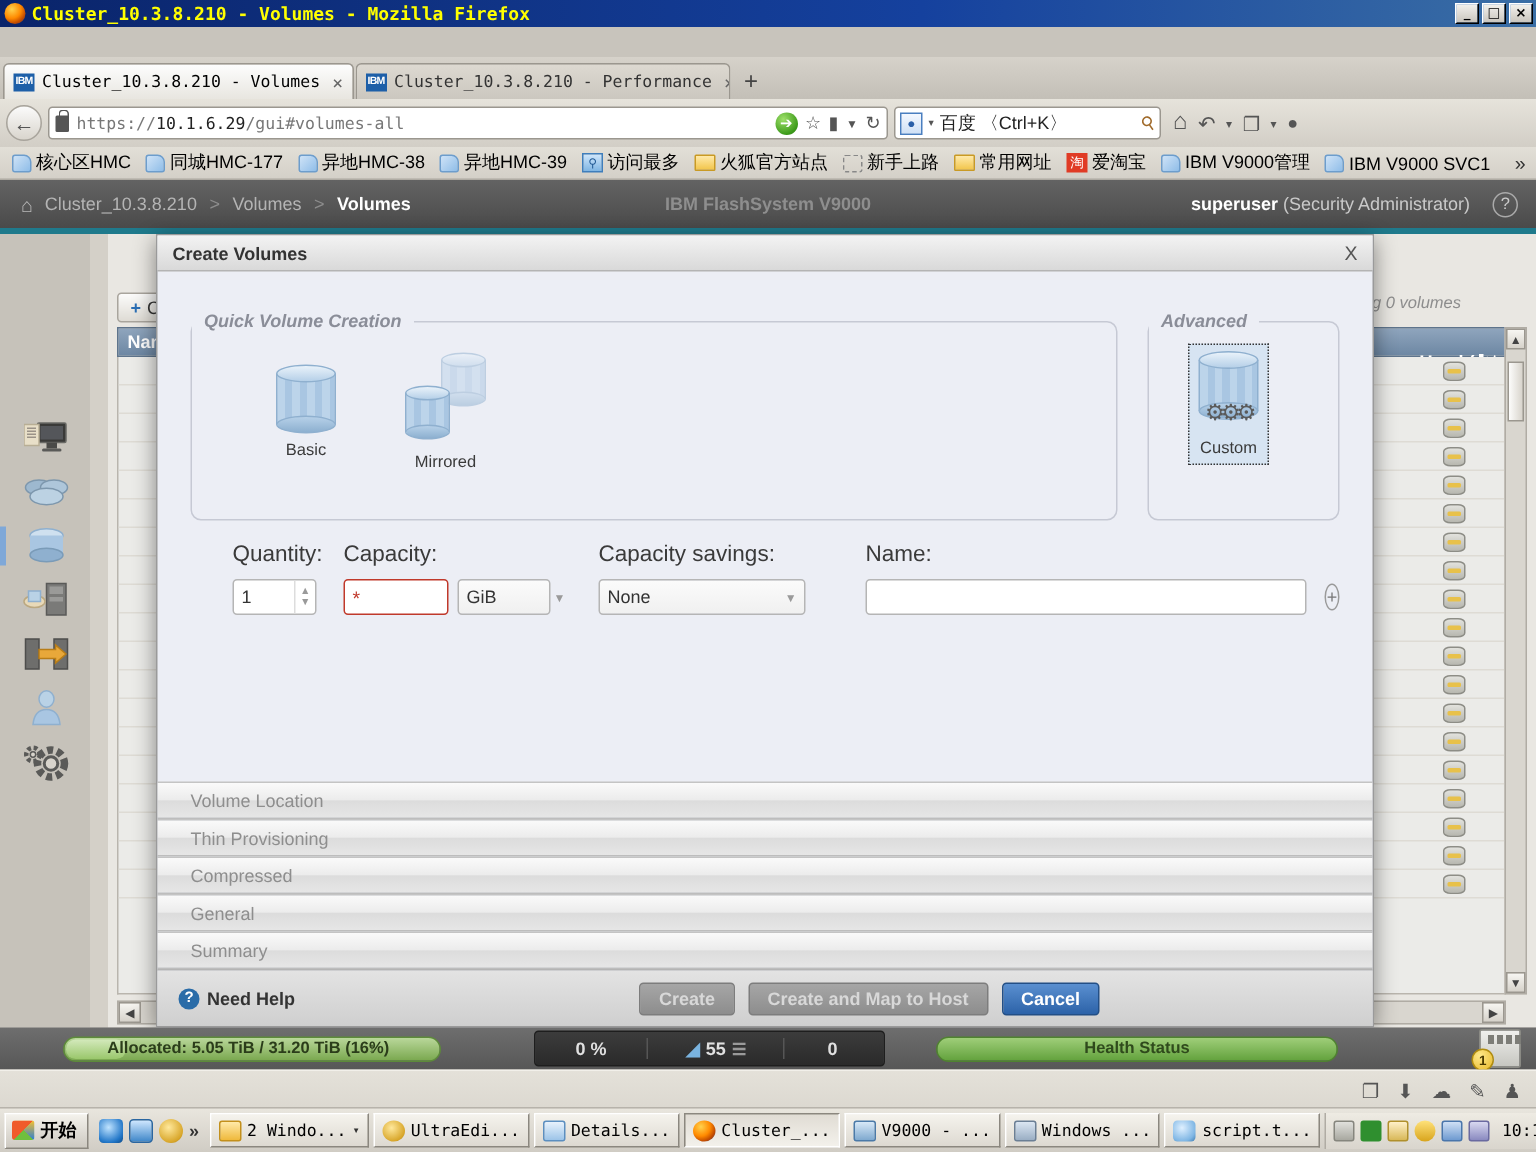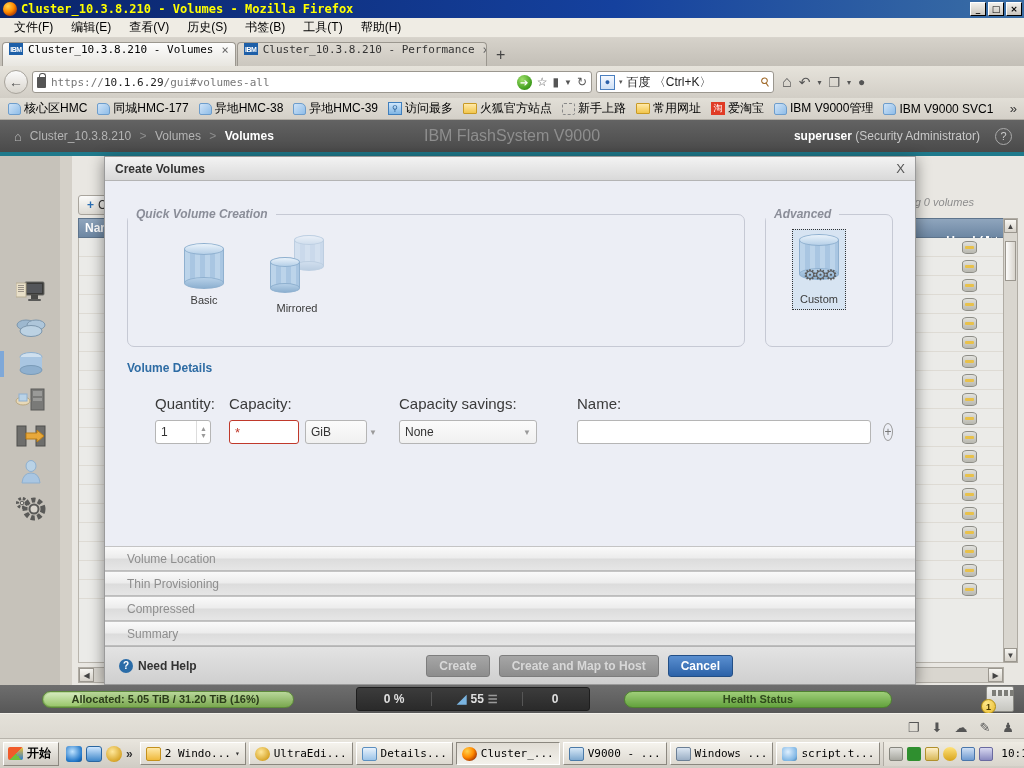--- a/index.html
+++ b/index.html
@@ -45,21 +45,21 @@
   }
   .menubar div { padding: 2px 8px; font-size: 12px; color: #000; white-space: nowrap; }
 
   
   .tabstrip {
     position: absolute; top: 38px; left: 0; width: 1024px; height: 28px;
     background: linear-gradient(180deg,#d6d2ca,#c3bfb7);
     display: flex; align-items: flex-end; padding-left: 2px;
   }
   .tab {
-    height: 24px; display: flex; gap: 5px;
+    height: 24px; display: flex; align-items: center; gap: 5px;
     padding: 0 6px; margin-right: 1px;
     border: 1px solid #9b978f; border-bottom: none;
     border-radius: 4px 4px 0 0;
     font-family: "DejaVu Sans Mono", monospace; font-size: 11px;
     max-width: 250px; white-space: nowrap; overflow: hidden;
   }
   .tab.active { background: linear-gradient(180deg,#fdfdfd,#e8e6e0); color:#000; }
   .tab.inactive { background: linear-gradient(180deg,#ddd9d1,#cbc7bf); color:#333; }
   .favicon {
     width: 14px; height: 12px; flex: none;
@@ -159,21 +159,21 @@
     position: absolute; top: 120px; left: 0; width: 1024px; height: 32px;
     background: linear-gradient(180deg,#636363,#4a4a4a);
     display: flex; align-items: center; color: #cfcfcf; font-size: 12px;
   }
   .guihdr .home { margin: 0 8px 0 14px; font-size: 13px; color:#b9b9b9; }
   .crumb { color: #b4b4b4; }
   .crumb .sep { margin: 0 5px; color:#8d8d8d; }
   .crumb .cur { color:#fff; font-weight: bold; }
   .prodname {
     position: absolute; left: 50%; transform: translateX(-50%);
-    color: #8e8e8e; font-size: 16px;
+    color: #8e8e8e; font-size: 12px; font-weight: bold;
   }
   .userinfo { position:absolute; right: 44px; font-size: 12px; }
   .userinfo .u { color: #fff; font-weight: bold; }
   .userinfo .r { color: #c9c9c9; }
   .helpq {
     position:absolute; right: 12px; width: 17px; height: 17px; border-radius: 50%;
     border: 1px solid #aaa; color:#ccc; font-size: 11px;
     display:flex; align-items:center; justify-content:center;
   }
   .tealbar { position:absolute; top:152px; left:0; width:1024px; height:4px; background:#1f7a8c; }
@@ -516,29 +516,20 @@
   <div class="titlebar">
     <div class="tb-icon"></div>
     <div class="tb-title">Cluster_10.3.8.210 - Volumes - Mozilla Firefox</div>
     <div class="tb-buttons">
       <div class="tb-btn">_</div>
       <div class="tb-btn">□</div>
       <div class="tb-btn">×</div>
     </div>
   </div>
 
-  <div class="menubar">
-    <div>文件(F)</div>
-    <div>编辑(E)</div>
-    <div>查看(V)</div>
-    <div>历史(S)</div>
-    <div>书签(B)</div>
-    <div>工具(T)</div>
-    <div>帮助(H)</div>
-  </div>
 
   <div class="tabstrip">
     <div class="tab active">
       <span class="favicon">IBM</span>
       <span>Cluster_10.3.8.210 - Volumes</span>
       <span class="tabclose">×</span>
     </div>
     <div class="tab inactive">
       <span class="favicon">IBM</span>
       <span>Cluster_10.3.8.210 - Performance</span>
@@ -834,21 +825,20 @@
                 <div class="top"></div>
                 <div class="bot"></div>
               <div class="gear-deco">⚙⚙⚙</div>
             </div>
             <div class="tile-label">Custom</div>
           </div>
         </fieldset>
       </div>
 
       <div class="vd-wrap">
-        <div class="vd-title">Volume Details</div>
         <div class="vd-fields">
           <div class="fld" style="margin-right:14px">
             <label>Quantity:</label>
             <div class="inp spin">
               <span class="v">1</span>
               <span class="arrows">▲<br>▼</span>
             </div>
           </div>
           <div class="fld" style="margin-right:6px">
             <label>Capacity:</label>
@@ -877,20 +867,21 @@
             </div>
           </div>
           <div class="addbtn">+</div>
         </div>
       </div>
 
       <div class="accordion">
         <div class="acc-row">Volume Location</div>
         <div class="acc-row">Thin Provisioning</div>
         <div class="acc-row">Compressed</div>
+        <div class="acc-row">General</div>
         <div class="acc-row">Summary</div>
       </div>
     </div>
 
     <div class="modal-ftr">
       <div class="needhelp">
         <span class="qmark">?</span>
         <span>Need Help</span>
       </div>
       <div class="ftr-btns">

